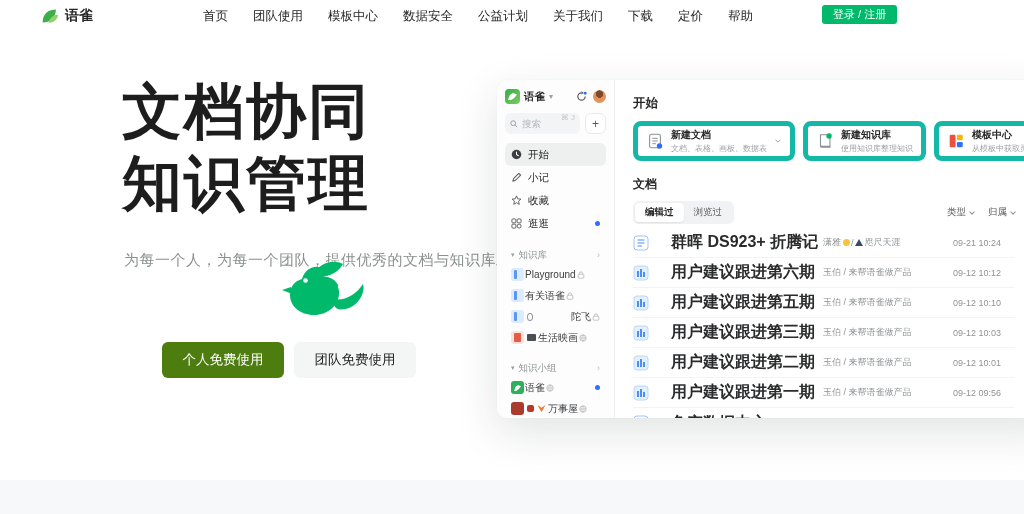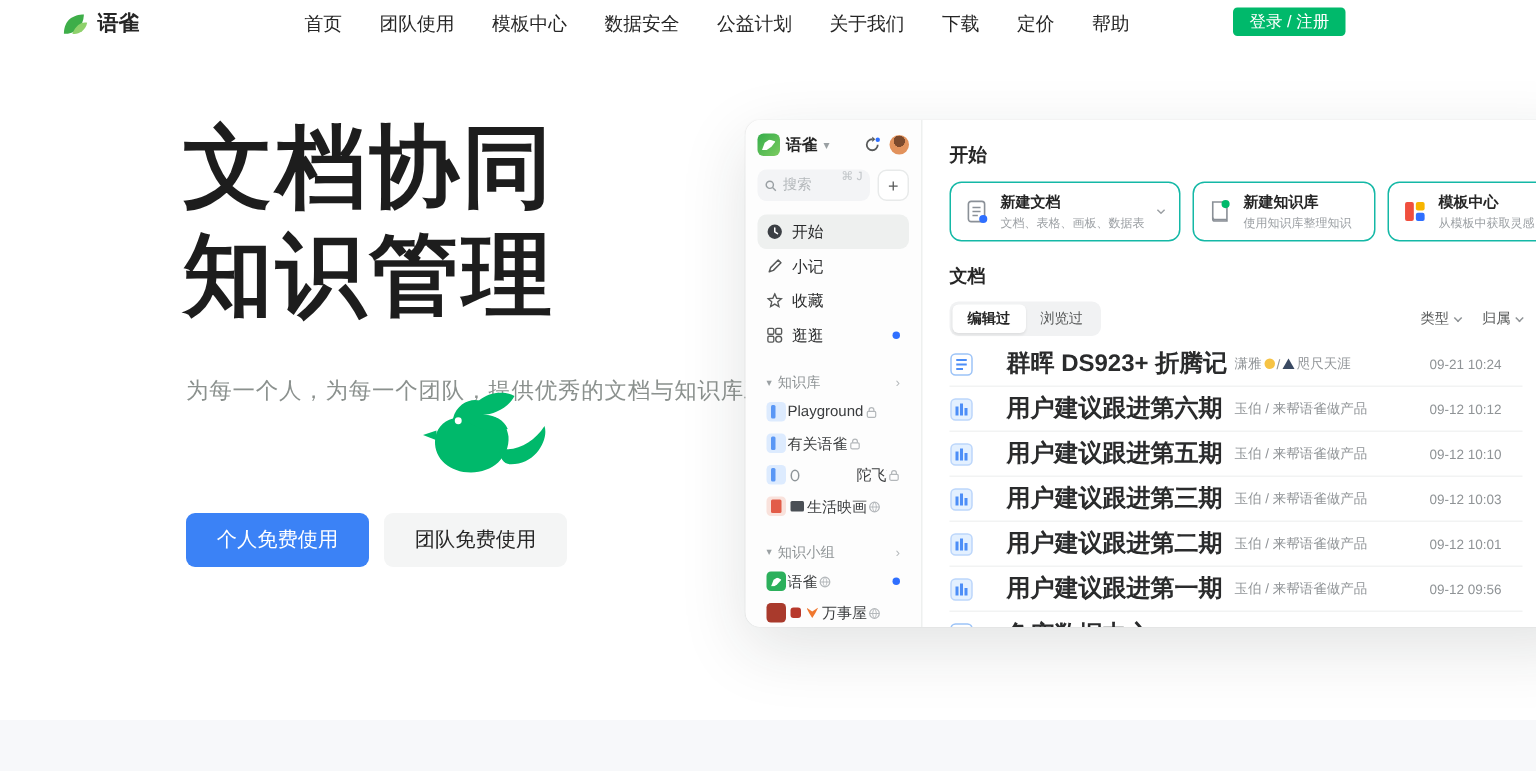--- a/index.html
+++ b/index.html
@@ -15,21 +15,21 @@
   .nav-links{display:flex;gap:25px;margin-left:110px;}
   .nav-link{font-size:12.5px;color:#262626;cursor:pointer;white-space:nowrap;}
   .login-btn{position:absolute;left:822px;top:5px;height:19px;padding:0 11px;background:#00b96b;color:#fff;
     font-size:11px;border:none;border-radius:3px;display:flex;align-items:center;cursor:pointer;}
   
   .hero-title{position:absolute;left:122px;top:76px;font-size:60px;font-weight:800;line-height:1.2;letter-spacing:2px;color:#1d1d1d;}
   .hero-sub{position:absolute;left:124px;top:251px;font-size:15px;color:#8b918e;letter-spacing:.5px;}
   .bird{position:absolute;left:272px;top:260px;}
   .cta-row{position:absolute;left:124px;top:342px;display:flex;gap:10px;}
   .btn{height:36px;width:122px;display:flex;align-items:center;justify-content:center;font-size:13.5px;border-radius:6px;cursor:pointer;border:none;}
-  .btn-primary{background:#3b82f6;color:#fff;}
+  .btn-primary{background:#4d7c0f;color:#fff;margin-left:38px;}
   .btn-secondary{background:#f4f5f5;color:#262626;text-align:center;}
   
   .app-card{position:absolute;left:497px;top:80px;width:562px;height:338px;background:#fff;border-radius:10px;
     box-shadow:0 14px 44px rgba(31,35,41,.13), 0 0 1px rgba(0,0,0,.10);display:flex;overflow:hidden;}
   
   .sb{width:118px;flex:0 0 118px;border-right:1px solid #eef0ef;background:#fdfdfd;padding:9px 8px;}
   .sb-head{display:flex;align-items:center;gap:4px;}
   .sb-logo{width:15px;height:15px;border-radius:4px;background:linear-gradient(135deg,#35ad4b,#7ccb5f);position:relative;flex:0 0 15px;}
   .sb-logo::after{content:"";position:absolute;left:3px;top:4px;width:9px;height:7px;background:#fff;
     clip-path:polygon(0 100%,20% 30%,55% 0,100% 20%,70% 70%,35% 100%);}
@@ -66,21 +66,21 @@
   .mountain-chip{width:0;height:0;border-left:4px solid transparent;border-right:4px solid transparent;border-bottom:7px solid #3a4a63;}
   .red-chip{width:7px;height:7px;border-radius:2px;background:#b8392c;}
   .fox-chip{width:8px;height:7px;background:#f0782f;clip-path:polygon(0 0,25% 55%,50% 100%,75% 55%,100% 0,50% 38%);}
   .clock-chip{width:8px;height:8px;border-radius:50%;border:1px solid #8f9599;}
   .film-chip{width:9px;height:7px;background:#4a4f55;border-radius:1px;}
   .i{display:inline-flex;align-items:center;justify-content:center;}
   
   .main{flex:1;padding:15px 44px 0 18px;min-width:0;position:relative;}
   .start-title{font-size:12.5px;font-weight:bold;}
   .cards{display:flex;gap:8px;margin-top:9px;}
-  .card{flex:0 0 122px;height:40px;border:1px solid #14b8a6;border-radius:8px;display:flex;align-items:center;gap:7px;padding:0 8px;cursor:pointer;background:#fff;}
+  .card{flex:0 0 122px;height:40px;border:5px solid #14b8a6;border-radius:8px;display:flex;align-items:center;gap:7px;padding:0 8px;cursor:pointer;background:#fff;}
   .card-txt{min-width:0;}
   .card-title{font-size:10px;font-weight:bold;white-space:nowrap;}
   .card-desc{font-size:8px;color:#9ca0a4;white-space:nowrap;margin-top:1px;}
   .card .chev{margin-left:auto;color:#9ca0a4;}
   .docs-title{margin-top:15px;font-size:12px;font-weight:bold;}
   .tabs-row{margin-top:8px;display:flex;align-items:center;justify-content:space-between;}
   .pill{background:#f1f2f3;border-radius:6px;padding:2px;display:flex;}
   .tab{padding:3px 10px;font-size:9.5px;color:#585a5a;border-radius:4px;cursor:pointer;white-space:nowrap;}
   .tab.active{background:#fff;color:#262626;font-weight:bold;box-shadow:0 1px 2px rgba(0,0,0,.08);}
   .filters{margin-left:auto;display:flex;gap:14px;}

